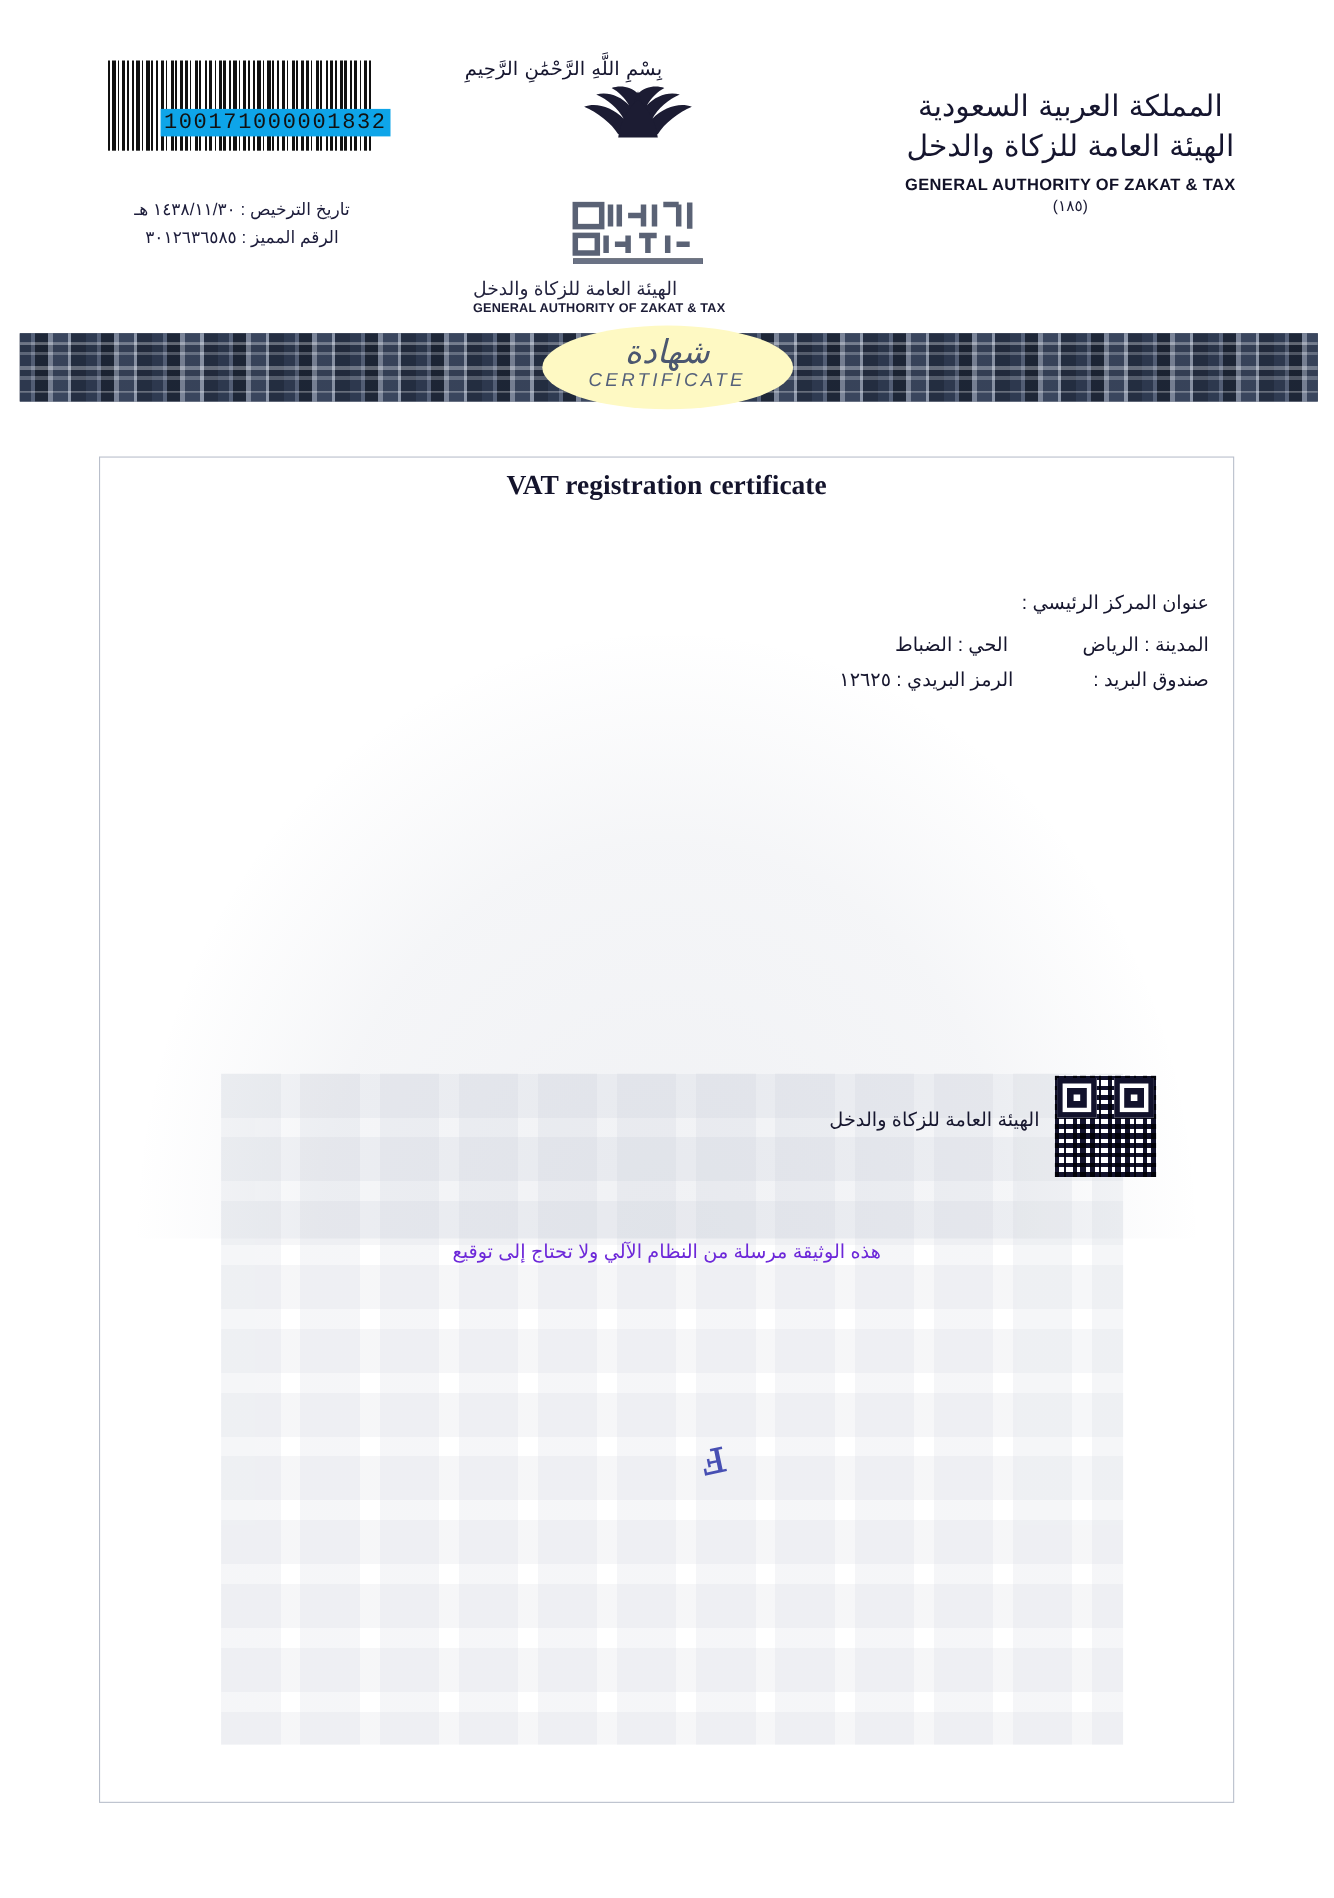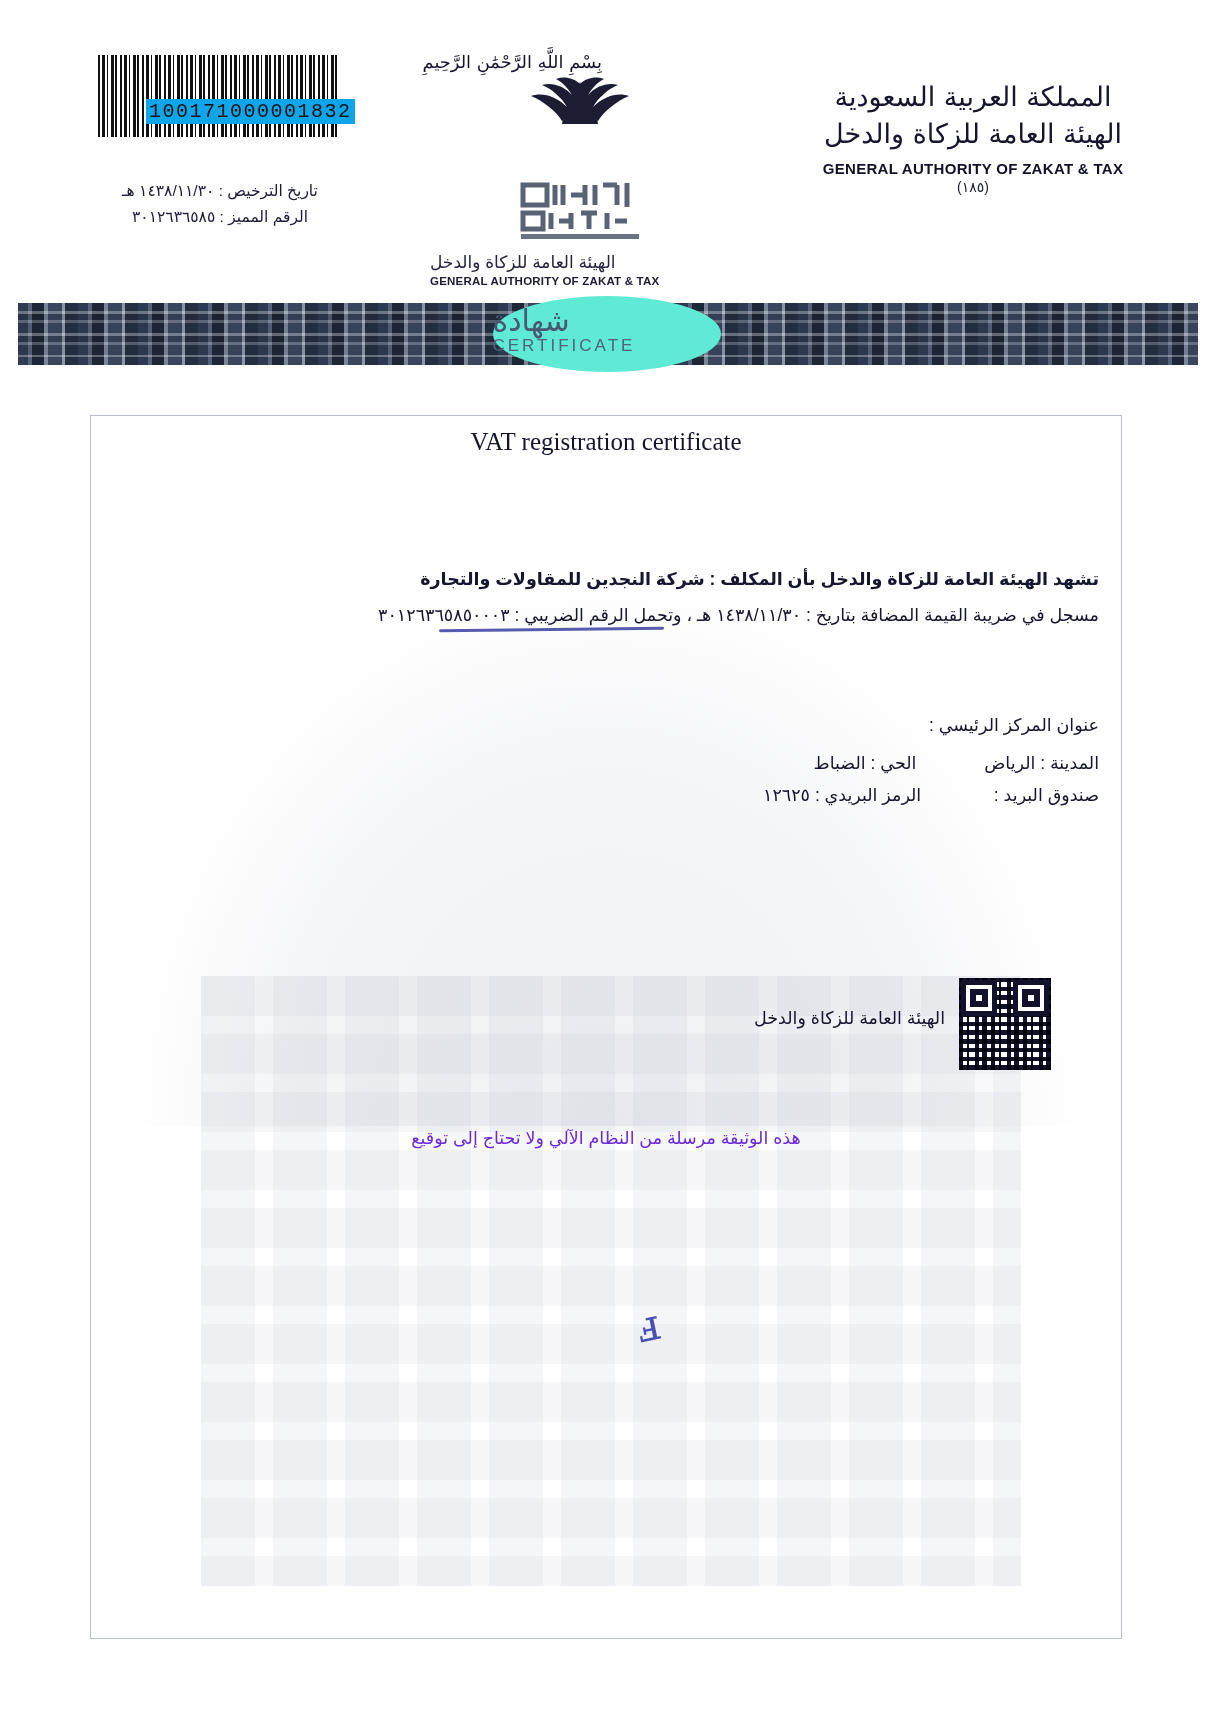--- a/index.html
+++ b/index.html
@@ -179,24 +179,25 @@
         rgba(0,0,0,0.05) 12px, rgba(0,0,0,0.05) 22px);
     pointer-events: none;
   }
   .banner-badge {
     position: absolute;
     left: 50%;
     top: 296px;
     transform: translateX(-50%);
     width: 228px;
     height: 76px;
-    background: #5eead4;
+    background: #fef9c3;
     border-radius: 50%;
-    text-align: left;
+    text-align: center;
     z-index: 3;
+    font-style: italic;
   }
   .badge-ar {
     margin-top: 7px;
     font-size: 30px;
     color: #4b5770;
     direction: rtl;
     letter-spacing: 1px;
     font-family: "DejaVu Sans", sans-serif;
   }
   .badge-en {
@@ -258,21 +259,21 @@
     font-weight: bold;
     direction: rtl;
     color: #14142c;
   }
   .cert-title-en {
     position: relative;
     z-index: 2;
     text-align: center;
     margin-top: 12px;
     font-size: 25px;
-    font-weight: normal;
+    font-weight: bold;
     font-family: "Liberation Serif", "DejaVu Serif", serif;
     color: #14142c;
   }
 
   .body-text {
     position: relative;
     z-index: 2;
     direction: rtl;
     text-align: right;
     margin: 105px 22px 0 60px;
@@ -435,27 +436,20 @@
     <div class="badge-en">CERTIFICATE</div>
   </div>
 
   <div class="cert-box">
 
     <div class="watermark-globe"></div>
     <div class="watermark-grid"></div>
 
     <div class="cert-title-en">VAT registration certificate</div>
 
-    <div class="body-text">
-      <div class="line1">تشهد الهيئة العامة للزكاة والدخل بأن المكلف :  شركة النجدين للمقاولات والتجارة</div>
-      <div class="line2">
-        <span>مسجل في ضريبة القيمة المضافة بتاريخ : ١٤٣٨/١١/٣٠ هـ ، وتحمل الرقم الضريبي : ٣٠١٢٦٣٦٥٨٥٠٠٠٣</span>
-        <span class="taxnum-underline"></span>
-      </div>
-    </div>
 
     <div class="address-block">
       <div class="addr-title">عنوان المركز الرئيسي :</div>
       <div class="addr-row">
         <span class="addr-pair">المدينة :</span>
         <span class="addr-pair">الرياض</span>
         <span class="addr-gap"></span>
         <span class="addr-pair">الحي :</span>
         <span class="addr-pair">الضباط</span>
       </div>

